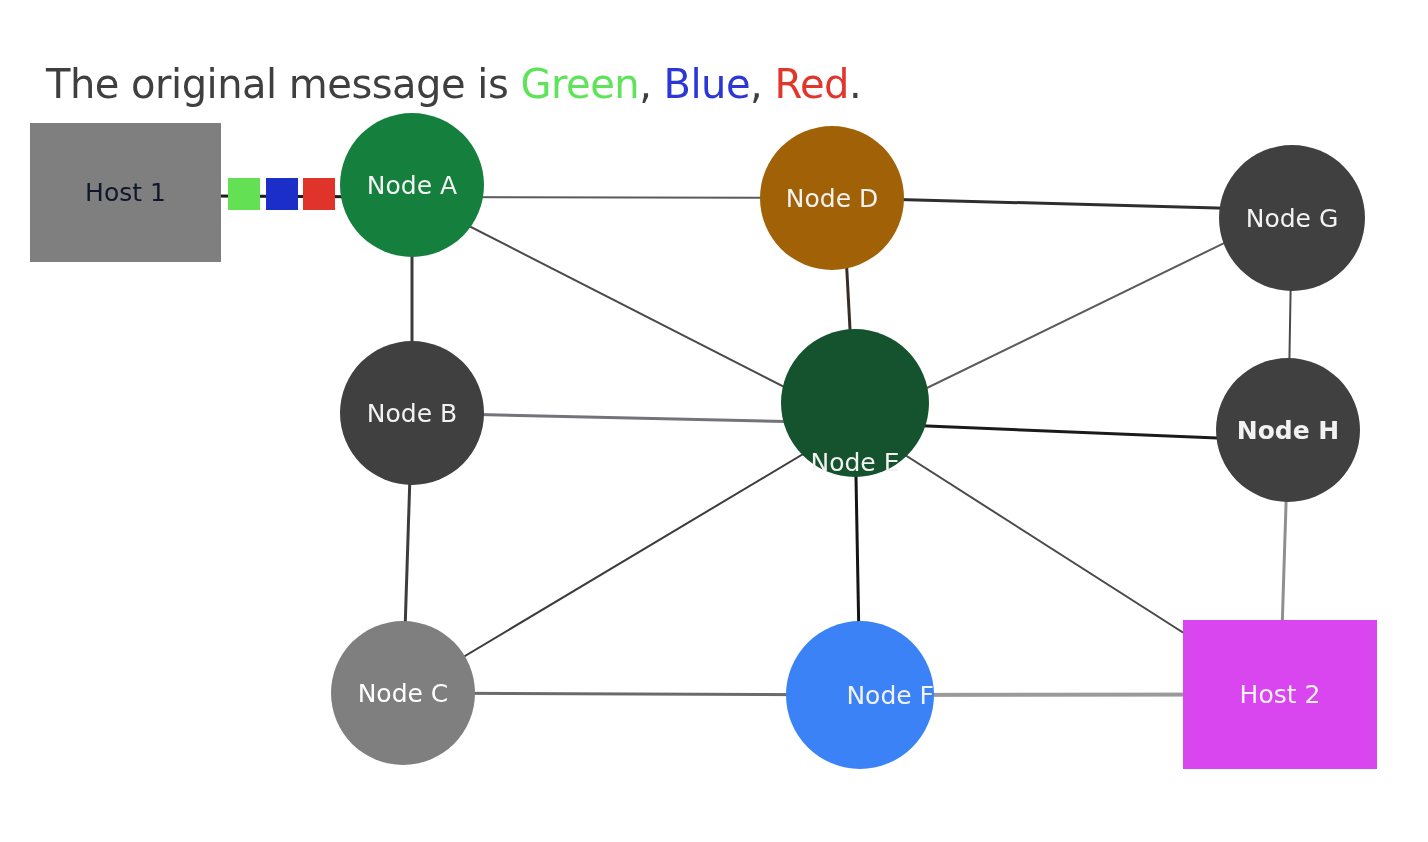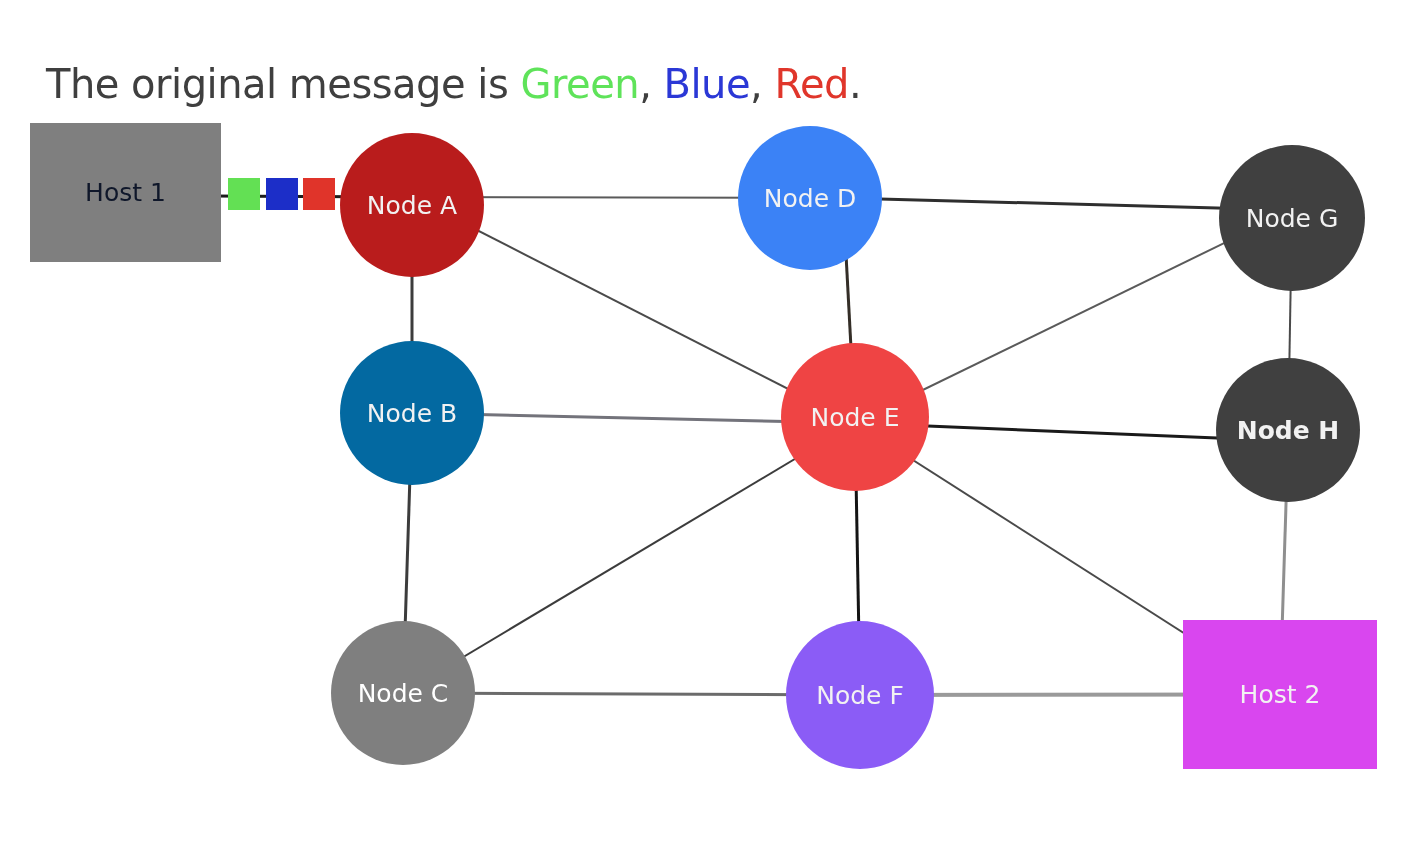--- a/index.html
+++ b/index.html
@@ -69,36 +69,36 @@
       <line x1="860" y1="695" x2="1280" y2="694.5" stroke="#9a9a9a" stroke-width="4"></line>
     </svg>
   <div id="title"><span style="color: rgb(63, 63, 63);">The original message is </span><span style="color: rgb(95, 227, 90);">Green</span><span style="color: rgb(63, 63, 63);">, </span><span style="color: rgb(43, 56, 214);">Blue</span><span style="color: rgb(63, 63, 63);">, </span><span style="color: rgb(224, 54, 43);">Red</span><span style="color: rgb(63, 63, 63);">.</span></div>
   <div id="nodes-layer">
       <div class="node rect" style="background: rgb(127, 127, 127); color: #0f172a; left: 30px; top: 123px; width: 191px; height: 139px;">
         <span>Host 1</span>
       </div>
       <div class="node rect" style="background: #d946ef; color: rgb(242, 242, 242); left: 1183px; top: 620px; width: 194px; height: 149px;">
         <span>Host 2</span>
       </div>
-      <div class="node circle" style="background: #b91c1c; color: rgb(242, 242, 242); left: 340px; top: 133px; width: 144px; height: 144px; text-align: right;">
+      <div class="node circle" style="background: #15803d; color: rgb(242, 242, 242); left: 340px; top: 113px; width: 144px; height: 144px; text-align: right;">
         <span>Node A</span>
       </div>
-      <div class="node circle" style="background: #0369a1; color: rgb(242, 242, 242); left: 340px; top: 341px; width: 144px; height: 144px;">
+      <div class="node circle" style="background: #404040; color: rgb(242, 242, 242); left: 340px; top: 341px; width: 144px; height: 144px;">
         <span>Node B</span>
       </div>
       <div class="node circle" style="background: rgb(127, 127, 127); color: #ffffff; left: 331px; top: 621px; width: 144px; height: 144px;">
         <span>Node C</span>
       </div>
-      <div class="node circle" style="background: #3b82f6; color: rgb(242, 242, 242); left: 738px; top: 126px; width: 144px; height: 144px; align-items: center;">
+      <div class="node circle" style="background: #a16207; color: rgb(242, 242, 242); left: 760px; top: 126px; width: 144px; height: 144px; align-items: center;">
         <span>Node D</span>
       </div>
-      <div class="node circle" style="background: #ef4444; color: rgb(242, 242, 242); left: 781px; top: 343px; width: 148px; height: 148px;">
+      <div class="node circle" style="background: #14532d; color: rgb(242, 242, 242); left: 781px; top: 329px; width: 148px; height: 148px; align-items: flex-end;">
         <span>Node E</span>
       </div>
-      <div class="node circle" style="background: #8b5cf6; color: rgb(242, 242, 242); left: 786px; top: 621px; width: 148px; height: 148px;">
+      <div class="node circle" style="background: #3b82f6; color: rgb(242, 242, 242); left: 786px; top: 621px; width: 148px; height: 148px; justify-content: flex-end;">
         <span>Node F</span>
       </div>
       <div class="node circle" style="background: #404040; color: rgb(242, 242, 242); left: 1219px; top: 145px; width: 146px; height: 146px;">
         <span>Node G</span>
       </div>
       <div class="node circle" style="background: #404040; color: rgb(242, 242, 242); left: 1216px; top: 358px; width: 144px; height: 144px; font-weight: bold;">
         <span>Node H</span>
       </div>
     </div>
   <div id="packets-layer">

